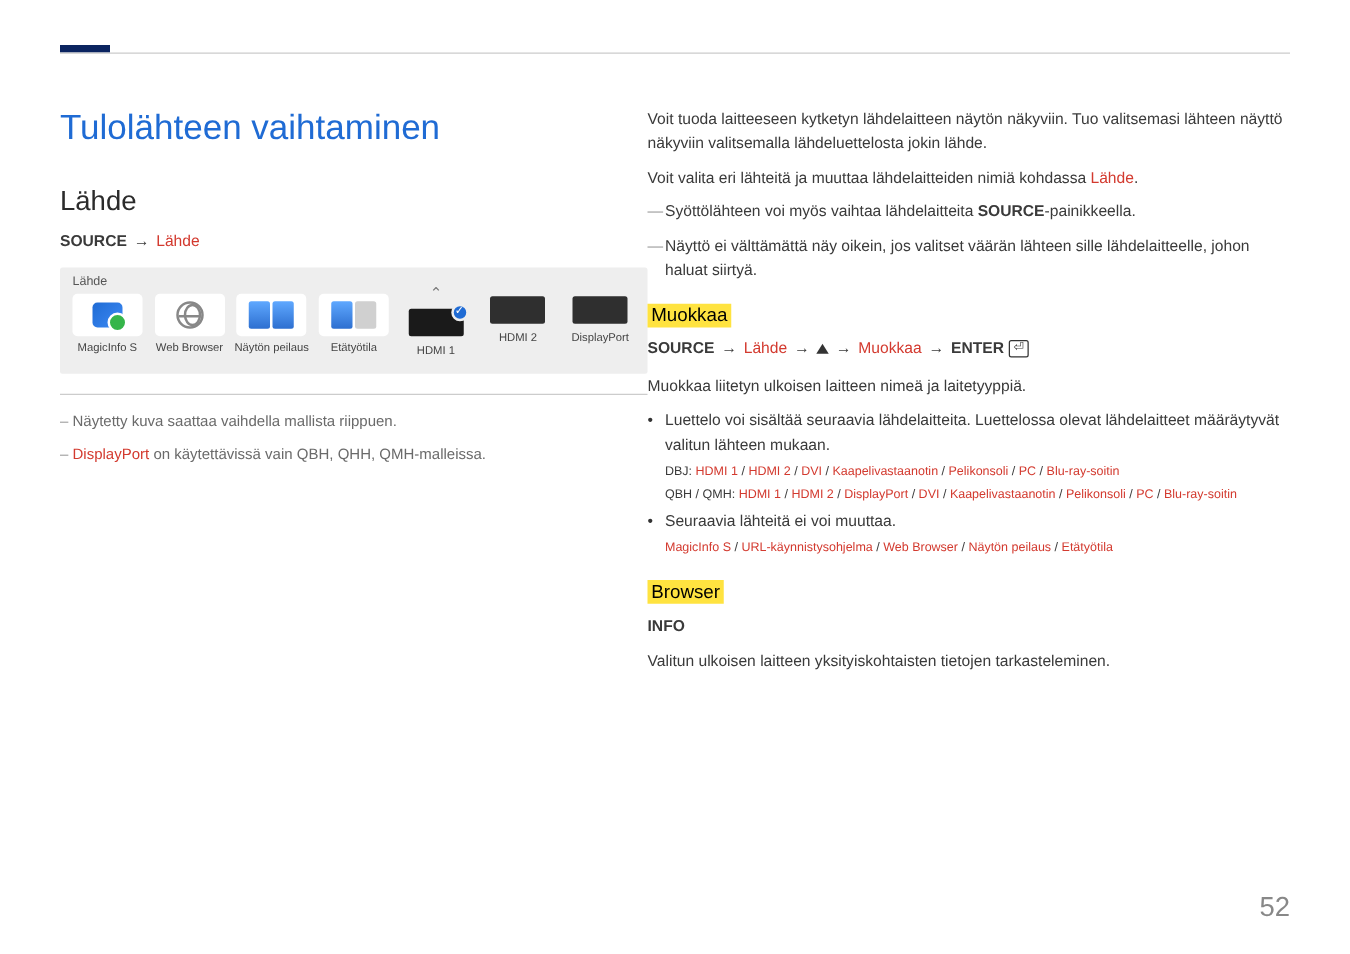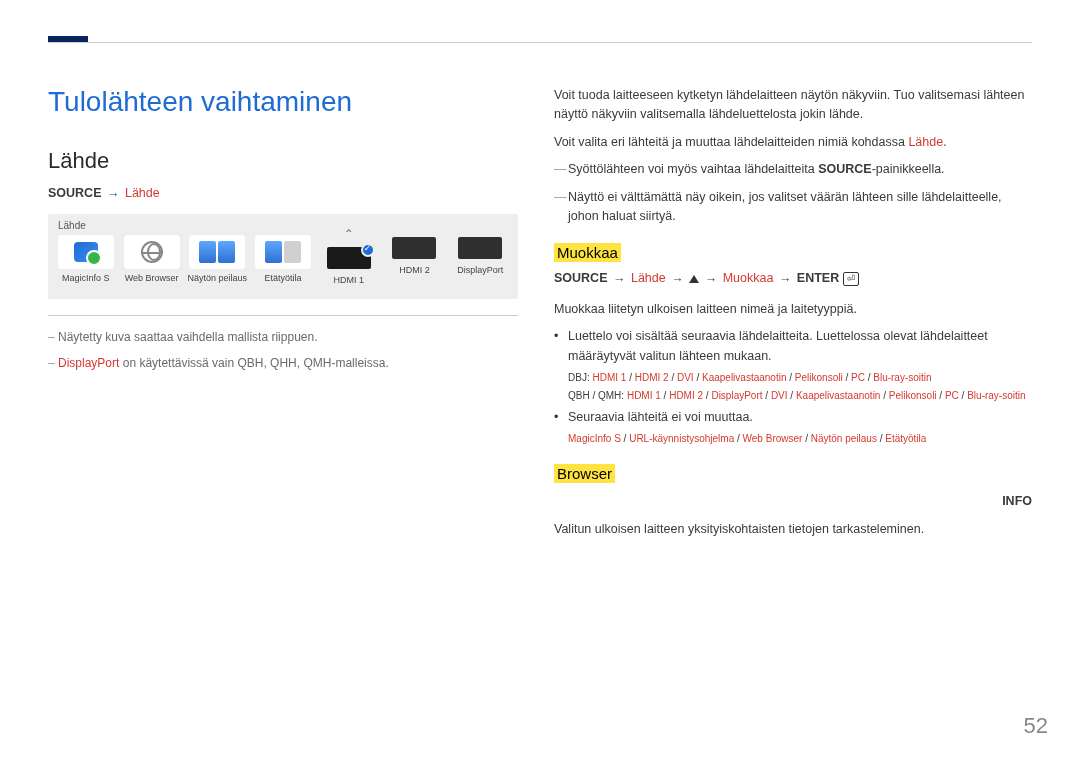--- a/index.html
+++ b/index.html
@@ -20,21 +20,20 @@
   }
   .rule {
     position: absolute;
     top: 42px; left: 48px; right: 48px;
     border-top: 1px solid #ccc;
   }
   .content {
     position: absolute;
     top: 86px; left: 48px; right: 48px; bottom: 60px;
     display: flex;
-    gap: 36px;
   }
   .col-left { width: 470px; }
   .col-right { flex: 1; }
 
   h1 {
     color: #1f6bd4;
     font-weight: 400;
     font-size: 28px;
     margin-bottom: 30px;
   }
@@ -81,25 +80,25 @@
   .dash { padding-left: 14px; position: relative; }
   .dash::before { content: "―"; position: absolute; left: 0; top: 0; color: #999; }
   ul.bullets { list-style: none; padding-left: 14px; margin-bottom: 8px; }
   ul.bullets > li { position: relative; margin-bottom: 4px; font-size: 12.5px; line-height: 1.55; }
   ul.bullets > li::before { content: "•"; position: absolute; left: -14px; color: #333; }
   .sublist { padding-left: 0; margin-top: 4px; }
   .sublist div { font-size: 10px; line-height: 1.6; margin-bottom: 2px; }
 
   mark { background: #ffe340; padding: 1px 3px; font-weight: 500; font-size: 15px; }
   .mark-wrap { margin: 18px 0 10px; }
-  .kw { font-weight: 600; text-align: right; }
+  .kw { font-weight: 600; }
 
   .page-num {
     position: absolute;
-    bottom: 24px; right: 32px;
+    bottom: 24px; right: 48px;
     font-size: 22px; color: #888;
   }
 
   
   .ic-magic { width: 24px; height: 20px; background: linear-gradient(135deg,#1f6bd4,#3d8af5); border-radius: 4px; position: relative; }
   .ic-magic::after { content:""; position:absolute; right:-4px; bottom:-4px; width:12px; height:12px; background:#35b54a; border-radius:50%; border:2px solid #fff; }
   .ic-globe { width: 22px; height: 22px; border:2px solid #888; border-radius:50%; position:relative; }
   .ic-globe::before { content:""; position:absolute; top:0;bottom:0;left:50%; width:10px; margin-left:-5px; border:2px solid #888; border-radius:50%; }
   .ic-globe::after { content:""; position:absolute; left:0;right:0;top:50%; border-top:2px solid #888; }
   .ic-mirror { width:36px; height:22px; display:flex; gap:2px; }

